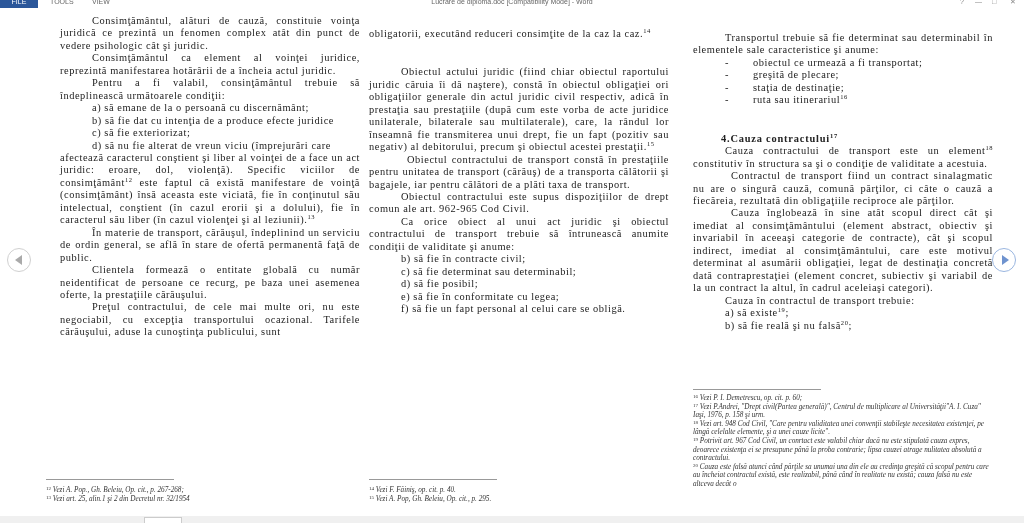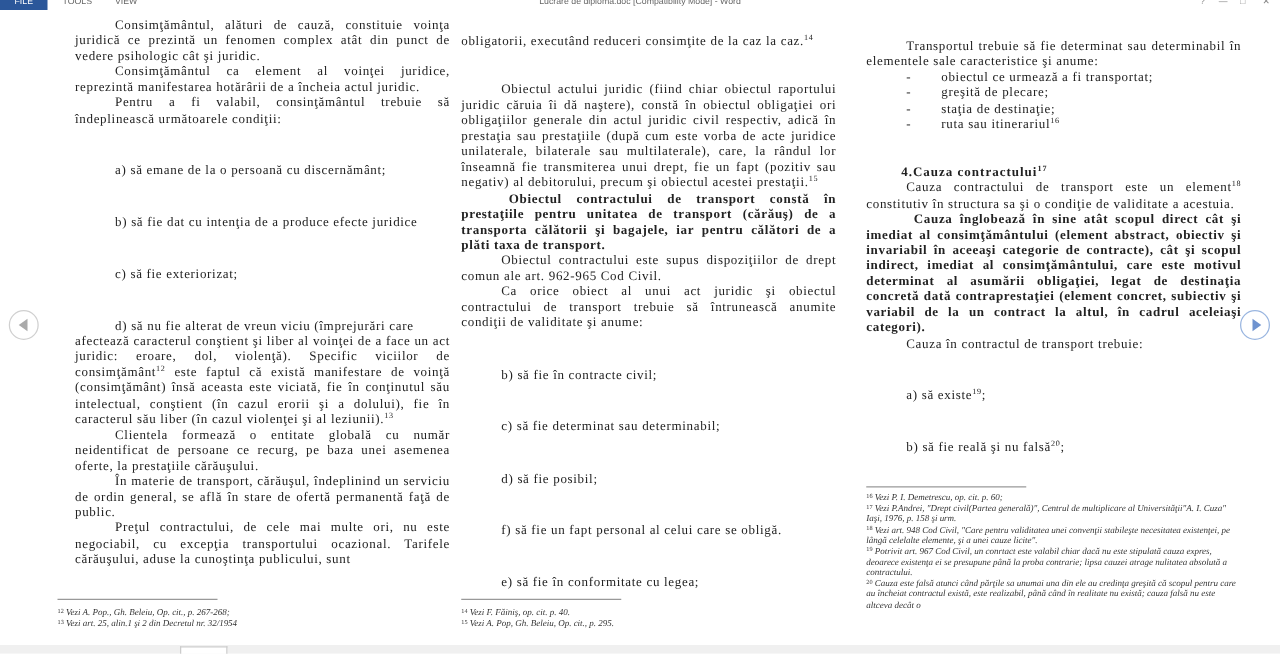--- a/index.html
+++ b/index.html
@@ -5,23 +5,23 @@
   html, body { margin:0; padding:0; }
   body { width:1024px; height:523px; overflow:hidden; background:#ffffff; position:relative; font-family:"Liberation Serif", serif; color:#222; }
   .titlebar { position:absolute; left:0; top:0; width:1024px; height:8px; background:#fff; overflow:hidden; }
   .file-tab { position:absolute; left:0; top:-5px; width:38px; height:13px; background:#2b579a; color:#fff; font-family:"Liberation Sans", sans-serif; font-size:7px; text-align:center; line-height:13px; }
   .menu-item { position:absolute; top:-5px; font-family:"Liberation Sans", sans-serif; font-size:7px; color:#666; line-height:13px; }
   .doc-title { position:absolute; left:0; width:1024px; top:-5px; text-align:center; font-family:"Liberation Sans", sans-serif; font-size:7px; color:#666; line-height:13px; }
   .win-ctrl { position:absolute; top:-5px; font-family:"Liberation Sans", sans-serif; font-size:7px; color:#888; line-height:13px; }
   .page { position:absolute; top:10px; width:300px; font-size:10.4px; line-height:12.45px; letter-spacing:0.55px; }
   .page p { margin:0; text-align:justify; }
   .ind { text-indent:32px; }
-  .ind2 { text-indent:38px;font-weight:bold; }
+  .ind2 { text-indent:38px; }
   .list { padding-left:32px; }
-  .list div { padding-left:14px; text-indent:-14px;margin-top:29px; }
+  .list div { padding-left:14px; text-indent:-14px; }
   .dash div { padding-left:28px; position:relative; }
   .dash div span.d { position:absolute; left:0; }
   sup { font-size:6.5px; line-height:0; vertical-align:4px; }
   h3 { margin:0; font-size:10.4px; font-weight:bold; padding-left:28px; letter-spacing:0.8px; line-height:12.45px; }
   .fn-rule { position:absolute; width:128px; height:1px; background:#999; }
   .fn { position:absolute; width:300px; font-size:7.2px; line-height:8.6px; font-style:italic; color:#333; letter-spacing:0; }
   .fn div sup { font-style:normal; font-size:5px; vertical-align:2px; }
   .bottom-bar { position:absolute; left:0; top:516px; width:1024px; height:7px; background:#f0f0f0; }
   .bottom-tab { position:absolute; left:144px; top:517px; width:36px; height:6px; background:#fff; border:1px solid #ccc; border-bottom:none; }
   .nav-btn { position:absolute; top:248px; width:24px; height:24px; border-radius:50%; box-sizing:border-box; display:flex; align-items:center; justify-content:center; cursor:pointer; }
@@ -48,62 +48,63 @@
   <p class="ind">Consimţământul, alături de cauză, constituie voinţa juridică ce prezintă un fenomen complex atât din punct de vedere psihologic cât şi juridic.</p>
   <p class="ind">Consimţământul ca element al voinţei juridice, reprezintă manifestarea hotărârii de a încheia actul juridic.</p>
   <p class="ind">Pentru a fi valabil, consinţământul trebuie să îndeplinească următoarele condiţii:</p>
   <div class="list">
     <div>a) să emane de la o persoană cu discernământ;</div>
     <div>b) să fie dat cu intenţia de a produce efecte juridice</div>
     <div>c) să fie exteriorizat;</div>
     <div>d) să nu fie alterat de vreun viciu (împrejurări care</div>
   </div>
   <p><span>afectează caracterul conştient şi liber al voinţei de a face un act juridic: eroare, dol, violenţă). Specific viciilor de consimţământ</span><sup>12</sup><span> este faptul că există manifestare de voinţă (consimţământ) însă aceasta este viciată, fie în conţinutul său intelectual, conştient (în cazul erorii şi a dolului), fie în caracterul său liber (în cazul violenţei şi al leziunii).</span><sup>13</sup></p>
+  <p class="ind">În materie de transport, cărăuşul, îndeplinind un serviciu de ordin general, se află în stare de ofertă permanentă faţă de public.</p>
   <p class="ind">Clientela formează o entitate globală cu număr neidentificat de persoane ce recurg, pe baza unei asemenea oferte, la prestaţiile cărăuşului.</p>
-  <p class="ind">În materie de transport, cărăuşul, îndeplinind un serviciu de ordin general, se află în stare de ofertă permanentă faţă de public.</p>
   <p class="ind">Preţul contractului, de cele mai multe ori, nu este negociabil, cu excepţia transportului ocazional. Tarifele cărăuşului, aduse la cunoştinţa publicului, sunt</p>
 </div>
 <div class="fn-rule" style="left:46px; top:479px;"></div>
 <div class="fn" style="left:46px; top:486px;">
   <div><sup>12</sup> <span>Vezi A. Pop., Gh. Beleiu, Op. cit., p. 267-268;</span></div>
   <div><sup>13</sup> <span>Vezi art. 25, alin.1 şi 2 din Decretul nr. 32/1954</span></div>
 </div>
 
 <div class="page" style="left:369px; top:28px;">
   <p><span>obligatorii, executând reduceri consimţite de la caz la caz.</span><sup>14</sup></p>
   <div style="height:26px"></div>
   <p class="ind"><span>Obiectul actului juridic (fiind chiar obiectul raportului juridic căruia îi dă naştere), constă în obiectul obligaţiei ori obligaţiilor generale din actul juridic civil respectiv, adică în prestaţia sau prestaţiile (după cum este vorba de acte juridice unilaterale, bilaterale sau multilaterale), care, la rândul lor înseamnă fie transmiterea unui drept, fie un fapt (pozitiv sau negativ) al debitorului, precum şi obiectul acestei prestaţii.</span><sup>15</sup></p>
   <p class="ind2">Obiectul contractului de transport constă în prestaţiile pentru unitatea de transport (cărăuş) de a transporta călătorii şi bagajele, iar pentru călători de a plăti taxa de transport.</p>
   <p class="ind">Obiectul contractului este supus dispoziţiilor de drept comun ale art. 962-965 Cod Civil.</p>
   <p class="ind">Ca orice obiect al unui act juridic şi obiectul contractului de transport trebuie să întrunească anumite condiţii de validitate şi anume:</p>
   <div class="list">
     <div>b) să fie în contracte civil;</div>
     <div>c) să fie determinat sau determinabil;</div>
     <div>d) să fie posibil;</div>
+    <div>e) să fie în conformitate cu legea;</div>
     <div>f) să fie un fapt personal al celui care se obligă.</div>
-    <div>e) să fie în conformitate cu legea;</div>
   </div>
 </div>
 <div class="fn-rule" style="left:369px; top:479px;"></div>
 <div class="fn" style="left:369px; top:486px;">
   <div><sup>14</sup> <span>Vezi F. Făiniş, op. cit. p. 40.</span></div>
   <div><sup>15</sup> <span>Vezi A. Pop, Gh. Beleiu, Op. cit., p. 295.</span></div>
 </div>
 
 <div class="page" style="left:693px; top:32px;">
   <p class="ind">Transportul trebuie să fie determinat sau determinabil în elementele sale caracteristice şi anume:</p>
   <div class="dash" style="padding-left:32px">
     <div><span class="d">-</span><span>obiectul ce urmează a fi transportat;</span></div>
     <div><span class="d">-</span><span>greşită de plecare;</span></div>
     <div><span class="d">-</span><span>staţia de destinaţie;</span></div>
     <div><span class="d">-</span><span>ruta sau itinerariul</span><sup>16</sup></div>
   </div>
   <div style="height:26px"></div>
   <h3><span>4.Cauza contractului</span><sup>17</sup></h3>
   <p class="ind"><span>Cauza contractului de transport este un element</span><sup>18</sup><span> constitutiv în structura sa şi o condiţie de validitate a acestuia.</span></p>
+  <p class="ind2">Contractul de transport fiind un contract sinalagmatic nu are o singură cauză, comună părţilor, ci câte o cauză a fiecăreia, rezultată din obligaţiile reciproce ale părţilor.</p>
   <p class="ind2">Cauza înglobează în sine atât scopul direct cât şi imediat al consimţământului (element abstract, obiectiv şi invariabil în aceeaşi categorie de contracte), cât şi scopul indirect, imediat al consimţământului, care este motivul determinat al asumării obligaţiei, legat de destinaţia concretă dată contraprestaţiei (element concret, subiectiv şi variabil de la un contract la altul, în cadrul aceleiaşi categori).</p>
   <p class="ind">Cauza în contractul de transport trebuie:</p>
   <div class="list">
     <div><span>a) să existe</span><sup>19</sup><span>;</span></div>
     <div><span>b) să fie reală şi nu falsă</span><sup>20</sup><span>;</span></div>
   </div>
 </div>
 <div class="fn-rule" style="left:693px; top:389px;"></div>
 <div class="fn" style="left:693px; top:394px;">
   <div><sup>16</sup><span> Vezi P. I. Demetrescu, op. cit. p. 60;</span></div>

